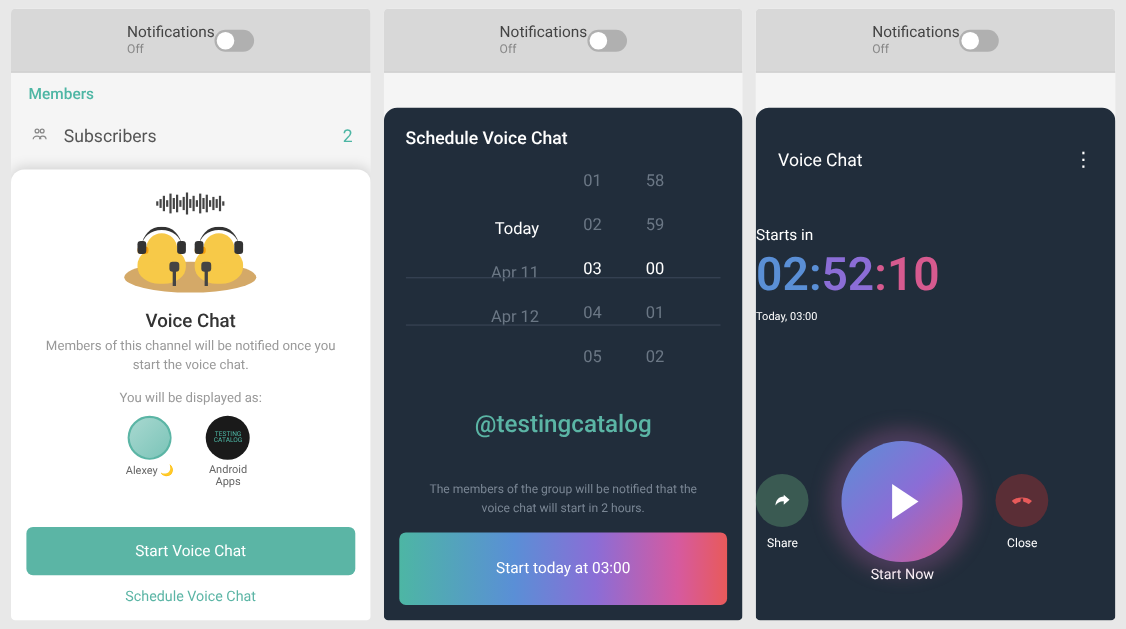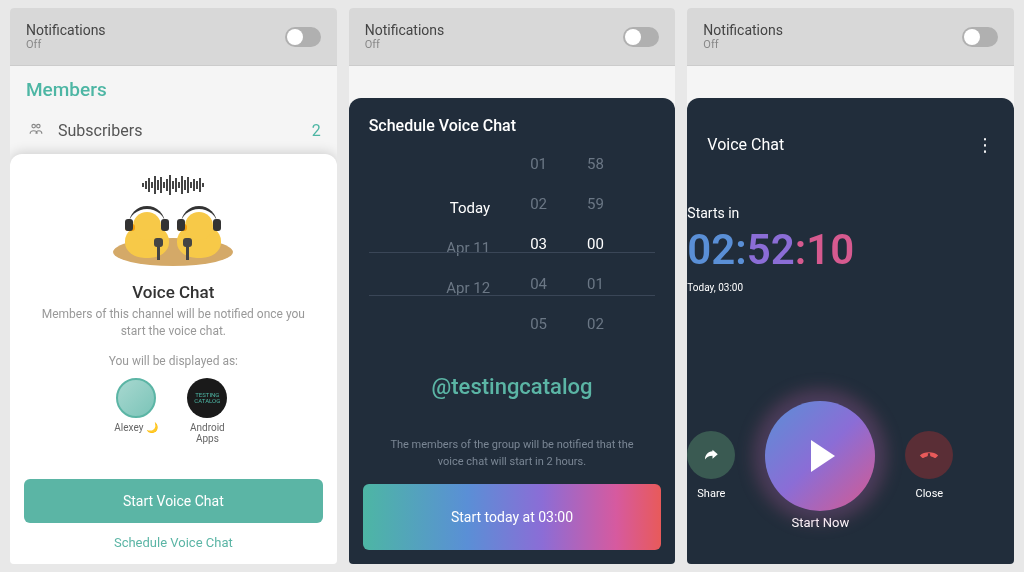--- a/index.html
+++ b/index.html
@@ -1,24 +1,24 @@
 <!DOCTYPE html>
 <html><head>
 <meta charset="utf-8">
 <style>
 *{margin:0;padding:0;box-sizing:border-box;font-family:-apple-system,Roboto,sans-serif}
 body{background:#e8e8e8;width:1024px;height:572px;display:flex;gap:12px;padding:8px 10px;overflow:hidden}
 .phone{flex:1;background:#f5f5f5;border-radius:4px;overflow:hidden;position:relative;display:flex;flex-direction:column}
-.notif-bar{background:#d8d8d8;padding:14px 16px;display:flex;align-items:center;justify-content:space-between;border-bottom:1px solid #ccc}
+.notif-bar{background:#d8d8d8;padding:14px 16px;display:flex;align-items:center;justify-content:center;border-bottom:1px solid #ccc}
 .notif-text{font-size:14px;color:#444}
 .notif-sub{font-size:11px;color:#888}
 .toggle{width:36px;height:20px;background:#b0b0b0;border-radius:10px;position:relative}
 .toggle::after{content:"";position:absolute;width:16px;height:16px;background:#fff;border-radius:50%;top:2px;left:2px}
 .members-row{padding:12px 16px;display:flex;align-items:center}
-.members-label{font-size:19px;color:#4db6a4;font-weight:500}
+.members-label{font-size:14px;color:#4db6a4;font-weight:500}
 .subs-row{padding:8px 16px 12px;display:flex;align-items:center;gap:12px;color:#555}
 .subs-icon{width:20px}
 .subs-count{margin-left:auto;color:#4db6a4}
 .sheet{position:absolute;left:0;right:0;bottom:0;background:#fff;border-radius:12px 12px 0 0;padding:20px 14px 14px;height:410px;display:flex;flex-direction:column;align-items:center;box-shadow:0 -2px 12px rgba(0,0,0,.15)}
 .ducks{width:140px;height:100px;position:relative;margin-bottom:8px}
 .wave{position:absolute;top:0;left:50%;transform:translateX(-50%);width:120px;height:22px;display:flex;align-items:center;justify-content:center;gap:1px}
 .wave span{width:2px;background:#444;display:block}
 .duck-body{position:absolute;bottom:8px;left:50%;transform:translateX(-50%);width:120px;height:62px}
 .platform{position:absolute;bottom:0;left:0;width:120px;height:28px;background:#d4a968;border-radius:50%}
 .duck{position:absolute;width:44px;height:50px;bottom:8px}

